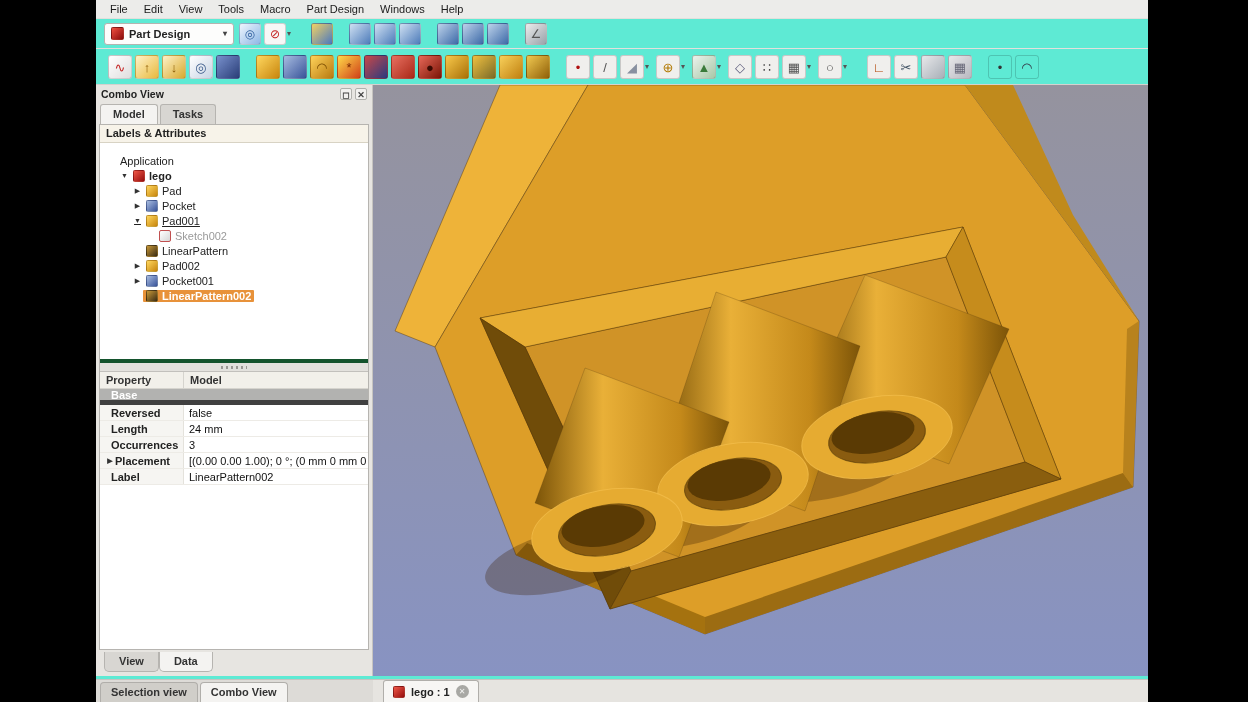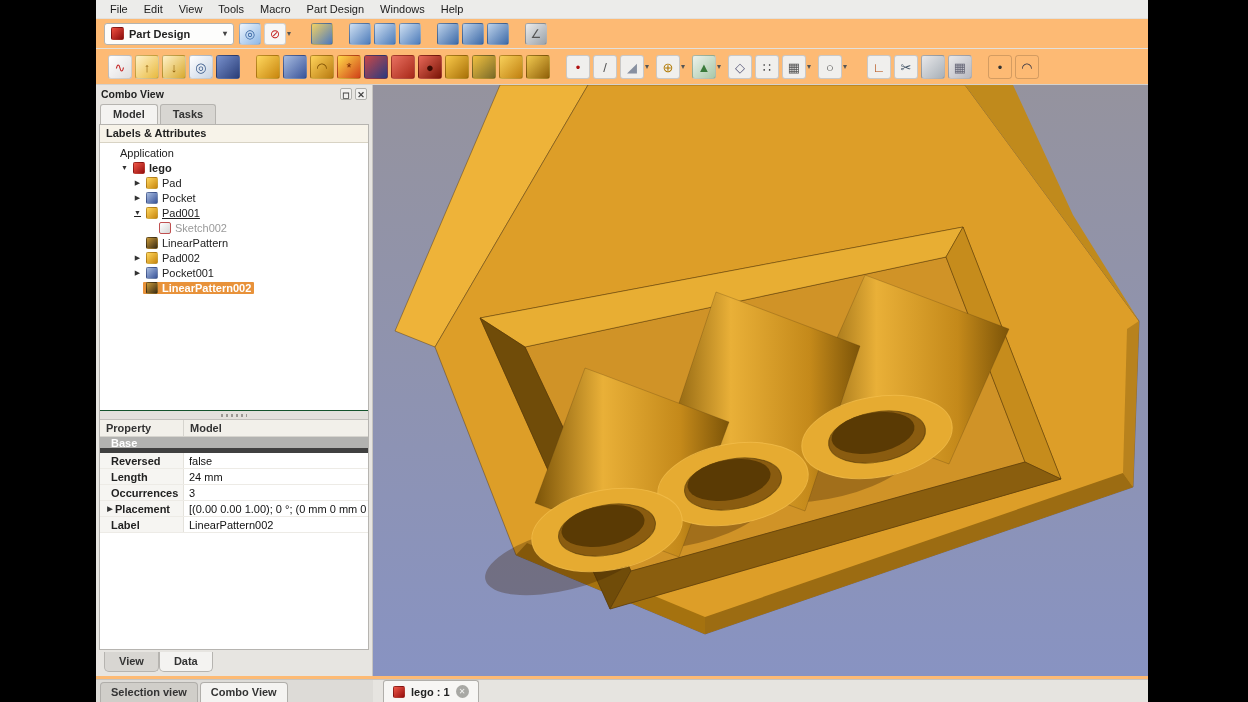--- a/index.html
+++ b/index.html
@@ -2,21 +2,21 @@
 <html><head>
 <meta charset="utf-8">
 <style>
   * { box-sizing: border-box; }
   html,body { margin:0; padding:0; }
   body {
     width:1248px; height:702px; background:#000;
     font-family:"Liberation Sans", sans-serif; position:relative; overflow:hidden;
     -webkit-font-smoothing:antialiased;
   }
-  .app { position:absolute; left:96px; top:0; width:1052px; height:702px; background:#fdba74; }
+  .app { position:absolute; left:96px; top:0; width:1052px; height:702px; background:#5eead4; }
 
   
   .menubar { height:18px; display:flex; align-items:center; padding-left:6px; font-size:11px; color:#1a1a1a; background:#ececea; }
   .menu-item { padding:2px 8px; cursor:default; }
 
   
   .tbrow { display:flex; align-items:center; }
   .tb1 { height:30px; padding-left:8px; gap:5px; border-top:1px solid #e2e0dc; }
   .tb2 { height:37px; padding-left:12px; gap:3px; border-top:1px solid #e2e0dc; border-bottom:1px solid #d4d2ce; }
   .wb-select { height:22px; width:130px; border:1px solid #b4b4b0; border-radius:3px; background:#fdfdfc;
@@ -43,21 +43,21 @@
   .dock-title { height:17px; display:flex; align-items:center; padding:0 5px; font-size:10.5px; font-weight:bold; color:#222; }
   .dock-title .spacer { flex:1; }
   .winbtn { width:12px; height:12px; font-size:9px; line-height:12px; text-align:center; color:#444; border:1px solid #b0b0ac; background:#f2f1ef; margin-left:3px; border-radius:2px; }
   .dock-tabs { display:flex; gap:2px; padding:2px 4px 0 4px; }
   .dtab { font-size:11px; font-weight:bold; color:#333; padding:3px 12px 4px; background:#d8d6d2;
     border:1px solid #b6b4b0; border-bottom:none; border-radius:3px 3px 0 0; }
   .dtab.active { background:#f4f3f1; }
   .dock-body { flex:1; margin:0 3px 2px 3px; background:#f4f3f1; border:1px solid #b6b4b0; display:flex; flex-direction:column; overflow:hidden; }
 
   .tree-header { height:18px; background:#f7f3e9; border-bottom:1px solid #d8d3c4; font-size:11px; font-weight:bold; color:#222; padding:2px 6px; }
-  .tree { height:268px; background:#fff; border-bottom:1px solid #14532d; overflow:hidden; padding-top:2px; }
+  .tree { height:220px; background:#fff; border-bottom:4px solid #14532d; overflow:hidden; padding-top:10px; }
   .tree-row { height:15px; display:flex; align-items:center; font-size:11px; color:#222; }
   .expander { width:11px; text-align:center; font-size:7px; color:#333; flex:none; }
   .rowinner { display:flex; align-items:center; gap:4px; padding:0 3px; border-radius:1px; }
   .ticon { width:12px; height:12px; border-radius:2px; flex:none; border:1px solid rgba(0,0,0,.15); }
   .ticon.doc { background:linear-gradient(135deg,#f05848,#960e0e); }
   .ticon.pad { background:linear-gradient(135deg,#ffd75e,#c8860e); }
   .ticon.pocket { background:linear-gradient(135deg,#a8bce0,#39549a); }
   .ticon.sketch { background:linear-gradient(135deg,#ffffff,#d6d6d6); border-color:#c05050; }
   .ticon.pattern { background:linear-gradient(135deg,#c89838,#3a2c14); }
   .tree-row.bold .tlabel { font-weight:bold; }

